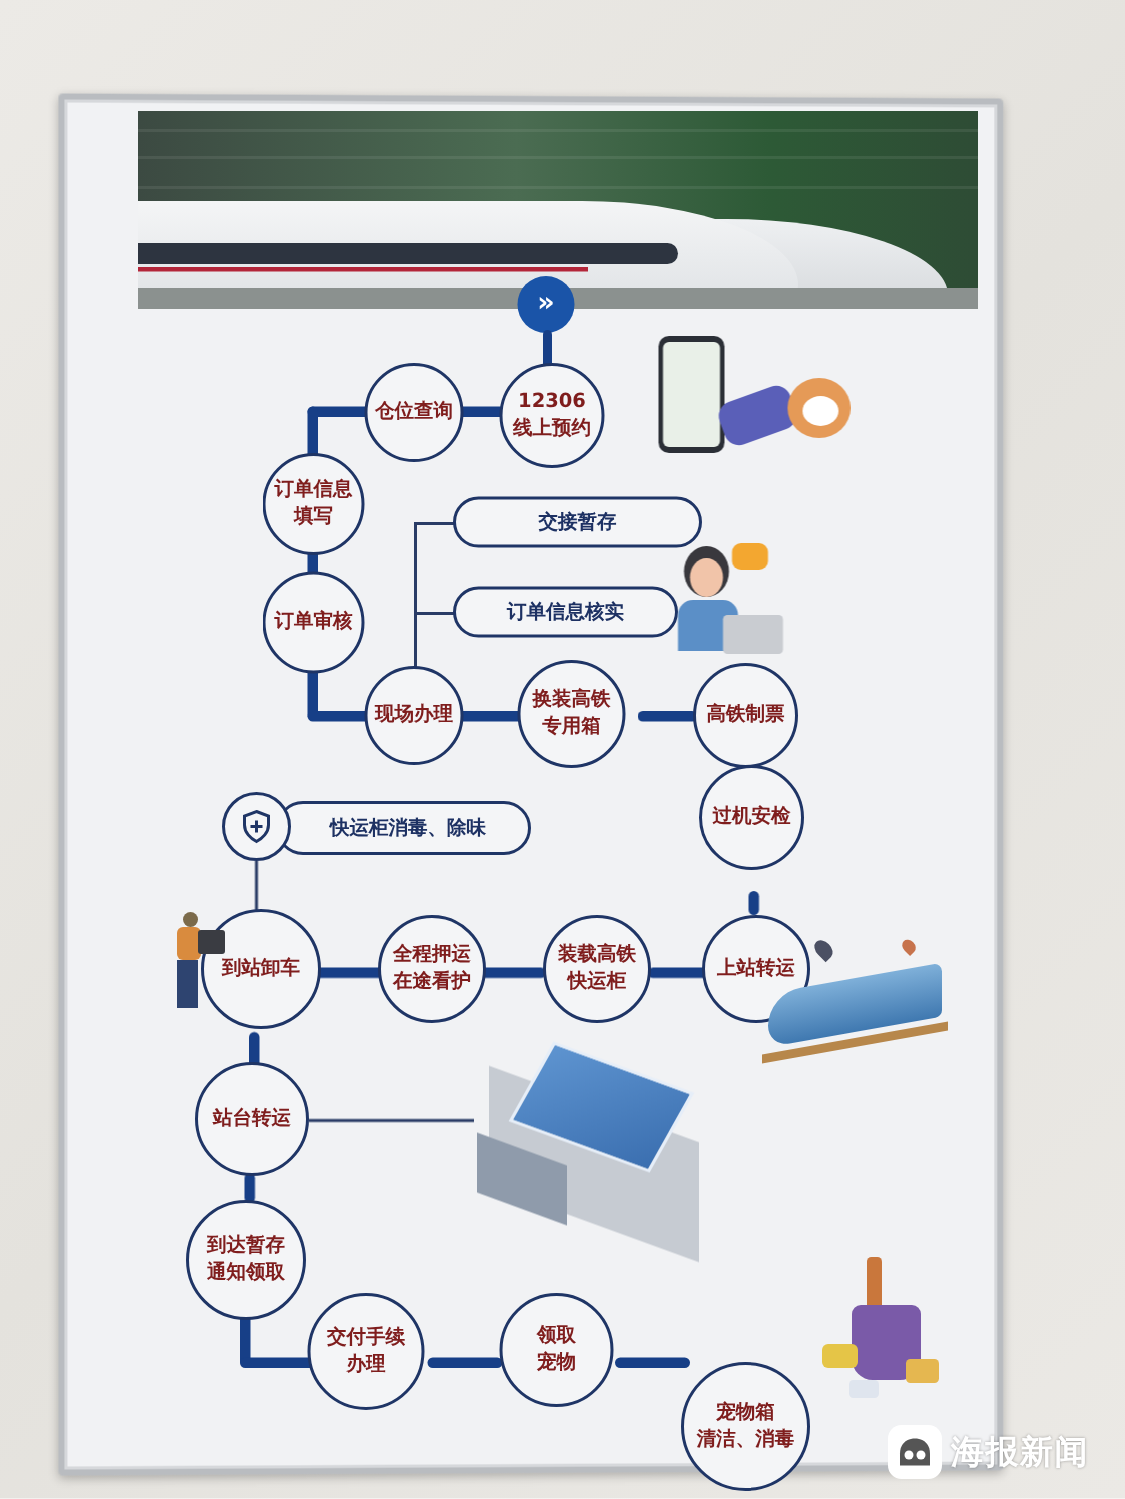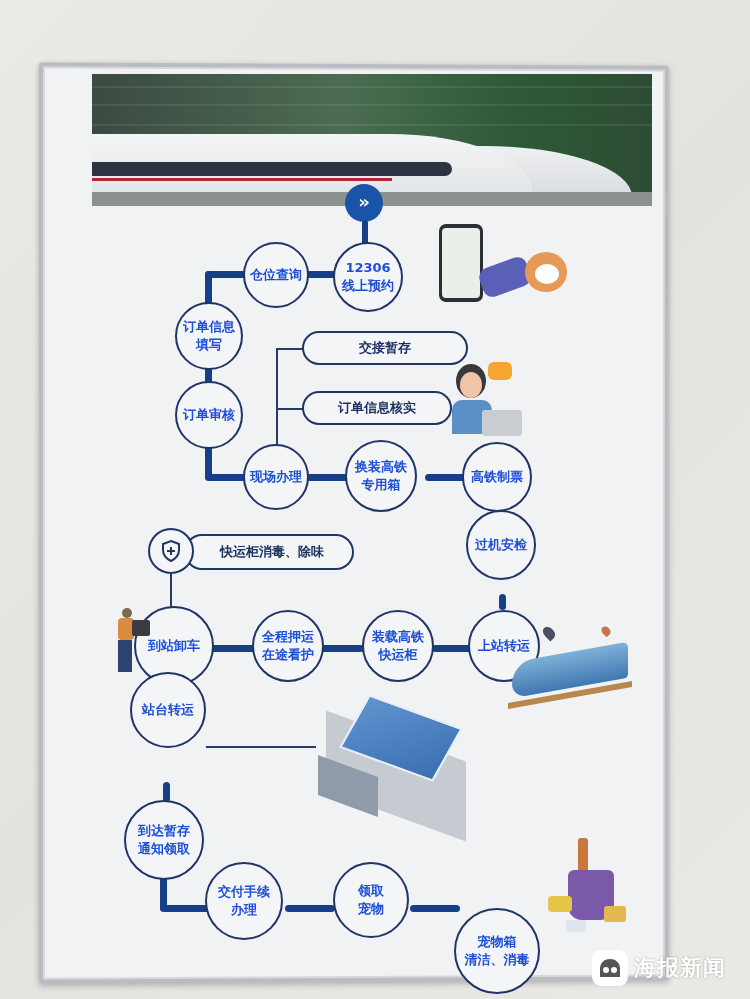--- a/index.html
+++ b/index.html
@@ -24,21 +24,21 @@
           background:linear-gradient(180deg,#eef0f2,#d6d9dc);border-radius:0 160px 10px 0 / 0 55px 10px 0;}
   .train2 .win{position:absolute;left:120px;top:18px;width:80px;height:14px;background:#caa86a;border-radius:4px 40px 10px 4px;}
   .train2 .win i{position:absolute;left:20px;top:2px;width:40px;height:10px;background:#222;border-radius:6px;}
   .rail{position:absolute;left:0;bottom:0;width:100%;height:14px;background:#8b918f;}
   .chev{position:absolute;left:345px;top:184px;width:38px;height:38px;border-radius:50%;
         background:#1a54a8;color:#fff;text-align:center;line-height:36px;font-size:18px;font-weight:bold;}
   .line{position:absolute;background:#173f87;border-radius:4px;}
   .thin{position:absolute;background:#2a3c66;}
   .node{position:absolute;border:2px solid #1f3566;border-radius:50%;background:#f4f5f7;
         display:flex;align-items:center;justify-content:center;text-align:center;
-        color:#1d4ed8;font-size:13px;font-weight:bold;line-height:18px;box-sizing:border-box;}
+        color:#7f1d1d;font-size:13px;font-weight:bold;line-height:18px;box-sizing:border-box;}
   .pill{position:absolute;border:2px solid #1f3566;border-radius:20px;background:#f4f5f7;
         display:flex;align-items:center;justify-content:center;color:#1d3163;font-size:13px;font-weight:bold;box-sizing:border-box;}
   .shield{position:absolute;left:148px;top:528px;width:46px;height:46px;border:2px solid #1f3566;border-radius:50%;
           background:#f4f5f7;box-sizing:border-box;display:flex;align-items:center;justify-content:center;}
   .wm{position:absolute;left:592px;top:950px;display:flex;align-items:center;gap:6px;}
   .wm .logo{width:36px;height:36px;border-radius:9px;background:#fff;display:flex;align-items:center;justify-content:center;}
   .wm .txt{color:#fff;font-size:22px;font-weight:bold;text-shadow:0 0 2px rgba(0,0,0,.35);letter-spacing:1px;}
 </style>
 </head>
 <body>
@@ -109,21 +109,21 @@
 <div class="node" style="left:345px;top:440px;width:72px;height:72px;white-space:pre-line">换装高铁
 专用箱</div>
 <div class="node" style="left:462px;top:442px;width:70px;height:70px">高铁制票</div>
 <div class="node" style="left:466px;top:510px;width:70px;height:70px">过机安检</div>
 <div class="node" style="left:468px;top:610px;width:72px;height:72px">上站转运</div>
 <div class="node" style="left:362px;top:610px;width:72px;height:72px;white-space:pre-line">装载高铁
 快运柜</div>
 <div class="node" style="left:252px;top:610px;width:72px;height:72px;white-space:pre-line">全程押运
 在途看护</div>
 <div class="node" style="left:134px;top:606px;width:80px;height:80px">到站卸车</div>
-<div class="node" style="left:130px;top:672px;width:76px;height:76px">站台转运</div>
+<div class="node" style="left:130px;top:708px;width:76px;height:76px">站台转运</div>
 <div class="node" style="left:124px;top:800px;width:80px;height:80px;white-space:pre-line">到达暂存
 通知领取</div>
 <div class="node" style="left:205px;top:862px;width:78px;height:78px;white-space:pre-line">交付手续
 办理</div>
 <div class="node" style="left:333px;top:862px;width:76px;height:76px;white-space:pre-line">领取
 宠物</div>
 <div class="node" style="left:454px;top:908px;width:86px;height:86px;white-space:pre-line">宠物箱
 清洁、消毒</div>
 
 <div style="position:absolute;left:425px;top:222px;width:150px;height:100px">

